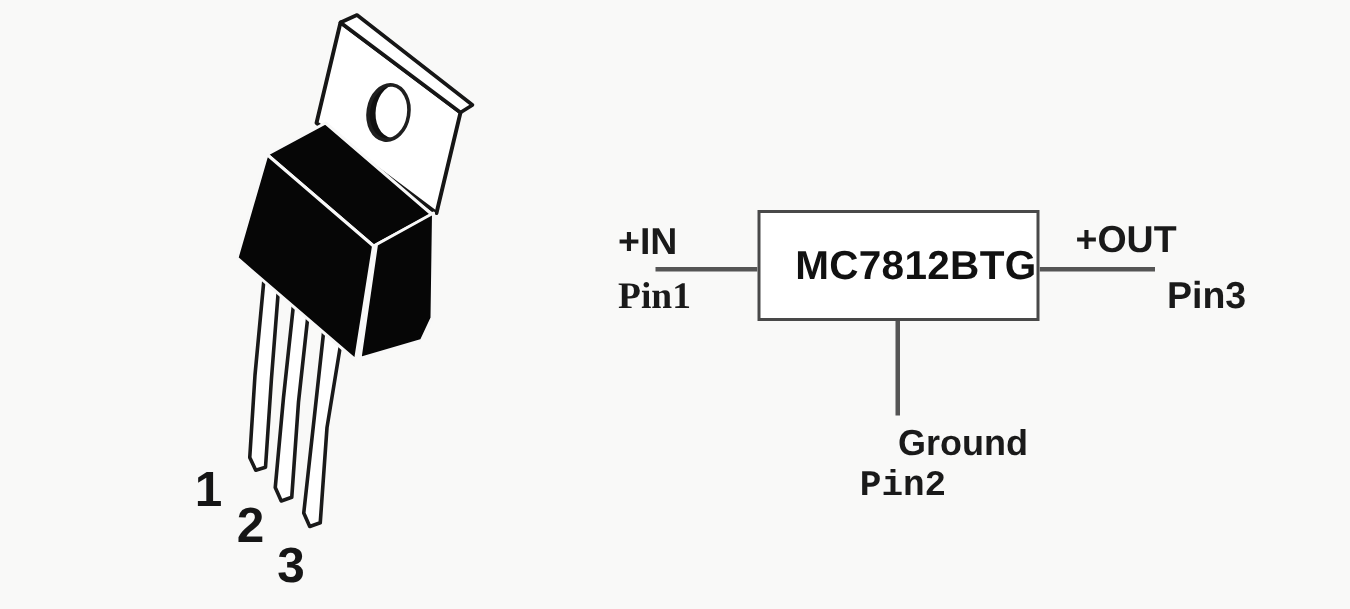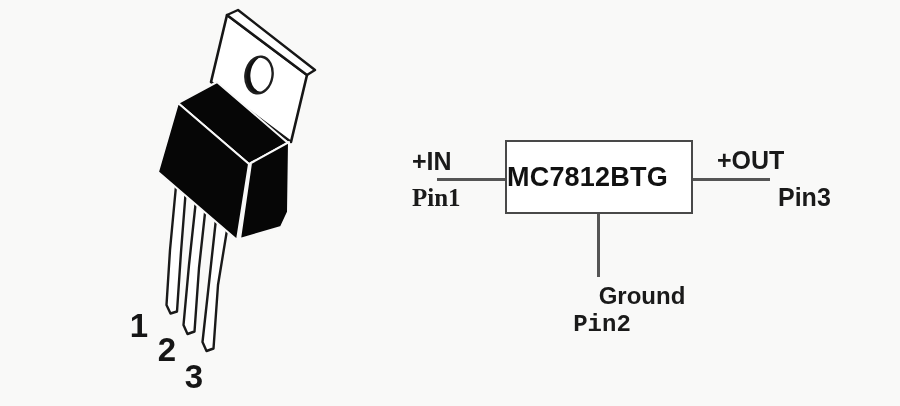--- a/index.html
+++ b/index.html
@@ -11,21 +11,21 @@
   .pkg-svg{position:absolute;left:0;top:0;}
   .pin-num{font-family:"Liberation Sans",sans-serif;font-weight:600;font-size:33px;fill:#161616;}
   
   .lead{position:absolute;background:#555;}
   .lead-left{left:437px;top:178px;width:68px;height:3px;}
   .lead-right{left:693px;top:178px;width:77px;height:3px;}
   .lead-bottom{left:597px;top:214px;width:3px;height:63px;}
   .ic-box{
     position:absolute;left:505px;top:140px;width:188px;height:74px;
     box-sizing:border-box;border:2.5px solid #494949;background:#ffffff;
-    display:flex;align-items:center;justify-content:flex-start;
+    display:flex;align-items:center;justify-content:flex-end;
   }
   .part-no{font-size:27px;font-weight:bold;color:#111111;letter-spacing:0.2px;}
   .lbl{position:absolute;color:#1a1a1a;font-weight:bold;line-height:1;white-space:nowrap;}
   .sz21{font-size:25px;}
   .sz24{font-size:24px;}
   .in-sig{left:412px;top:149px;}
   .in-pin{left:412px;top:185px;font-family:Liberation Serif, serif;}
   .out-sig{left:717px;top:148px;}
   .out-pin{left:734px;top:185px;margin-left:44px;}
   .gnd-sig{left:600px;top:284px;transform:translateX(-50%);margin-left:42px;}

